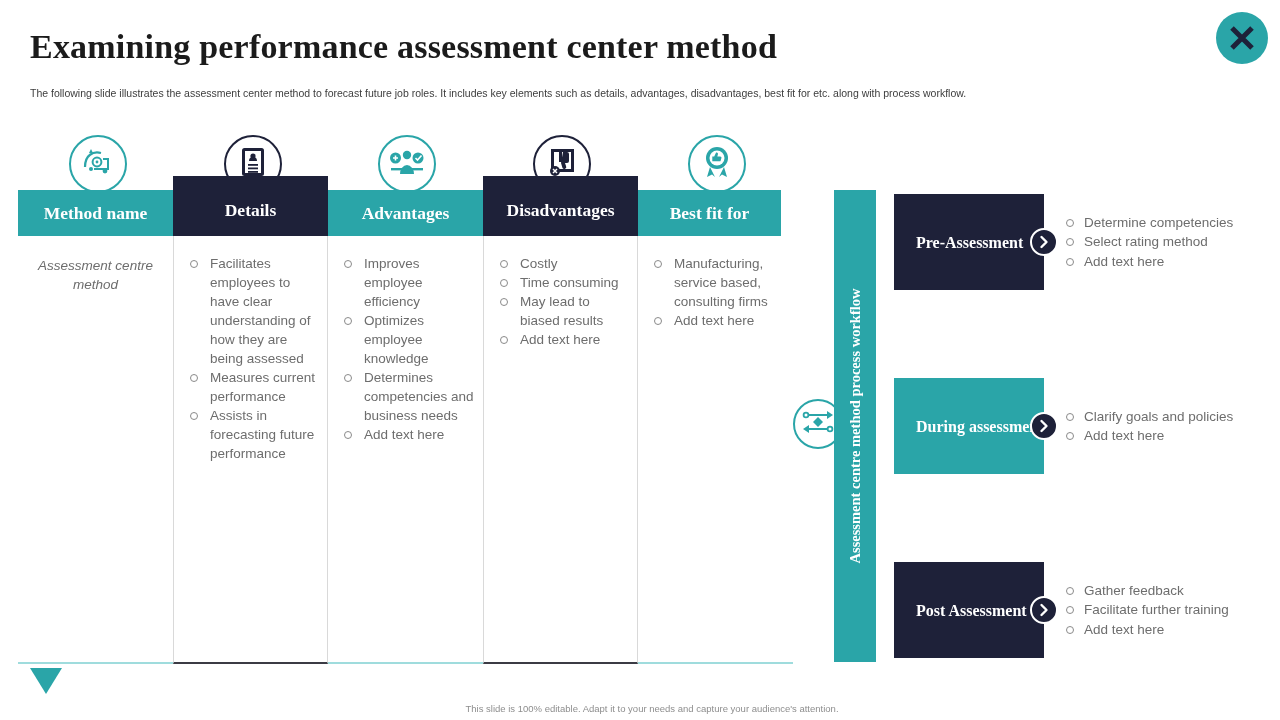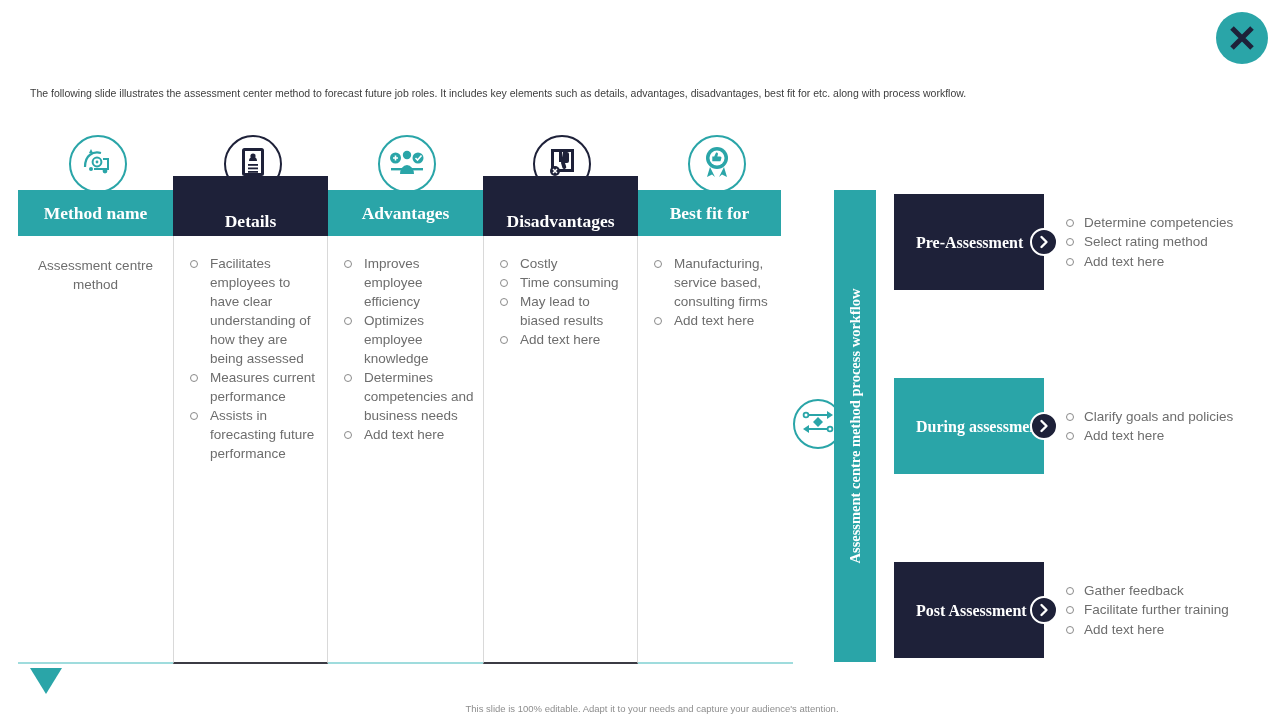--- a/index.html
+++ b/index.html
@@ -33,21 +33,21 @@
 
   
   .table { position: absolute; left: 18px; top: 190px; width: 792px; }
   .thead { display: flex; }
   .col-head {
     height: 46px; display: flex; align-items: center; justify-content: center;
     font-family: "Liberation Serif", serif; font-weight: 700;
     font-size: 17.5px; color: #ffffff; position: relative;
   }
   .col-head.teal { background: #2aa5a8; }
-  .col-head.navy { background: #1e2139; margin-top: -14px; height: 60px; align-items: flex-end; padding-bottom: 4px; }
+  .col-head.navy { background: #1e2139; margin-top: -14px; height: 60px; align-items: flex-end; padding-bottom: 15px; }
 
   .tbody { display: flex; }
   .col-body {
     padding: 18px 8px 10px 8px;
     min-height: 428px;
     background: #fff;
   }
   .col-body.teal { border-bottom: 2px solid #9fdcdd; }
   .col-body.navy { border-bottom: 2px solid #3b3b44; border-left: 1px solid #d9d9d9; border-right: 1px solid #d9d9d9; }
 
@@ -137,20 +137,21 @@
   .footer-note {
     position: absolute; left: 0; top: 703px; width: 1280px;
     text-align: center; font-size: 9.5px; color: #8e8e8e; padding-left: 24px;
   }
 </style>
 </head>
 <body>
 
 <div class="slide">
 
+  <div class="title">Examining performance assessment center method</div>
   <div class="subtitle">The following slide illustrates the assessment center method to forecast future job roles. It includes key elements such as details, advantages, disadvantages, best fit for etc. along with process workflow.</div>
 
   <div class="close-btn">
     <span>
       <svg width="28" height="28" viewBox="0 0 28 28">
         <path d="M4 4 L24 24 M24 4 L4 24" stroke="#1e2139" stroke-width="5" stroke-linecap="butt"></path>
       </svg>
     </span>
   </div>
 
@@ -221,21 +222,21 @@
     <div class="thead">
       <div class="col-head teal" style="width:155px;">Method name</div>
       <div class="col-head navy" style="width:155px;">Details</div>
       <div class="col-head teal" style="width:155px;">Advantages</div>
       <div class="col-head navy" style="width:155px;">Disadvantages</div>
       <div class="col-head teal" style="width:143px;">Best fit for</div>
     </div>
 
     <div class="tbody">
 
-      <div class="col-body teal" style="width:155px;">
+      <div class="col-body teal" style="width:155px;font-style:italic;">
         <div class="cell-plain">Assessment centre method</div>
       </div>
 
       <div class="col-body navy" style="width:155px;">
         <ul class="bullets">
           <li>Facilitates employees to have clear understanding of how they are being assessed</li>
           <li>Measures current performance</li>
           <li>Assists in forecasting future performance</li>
         </ul>
       </div>

